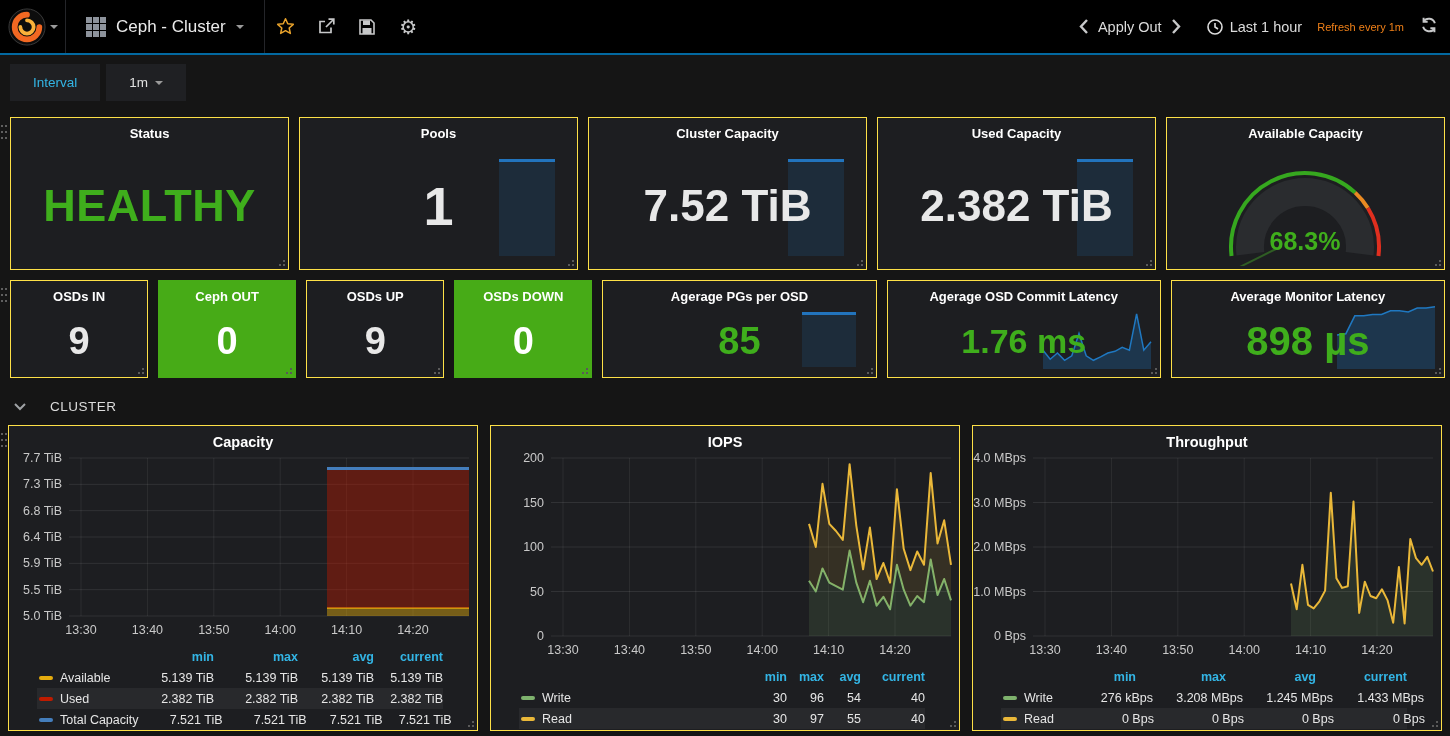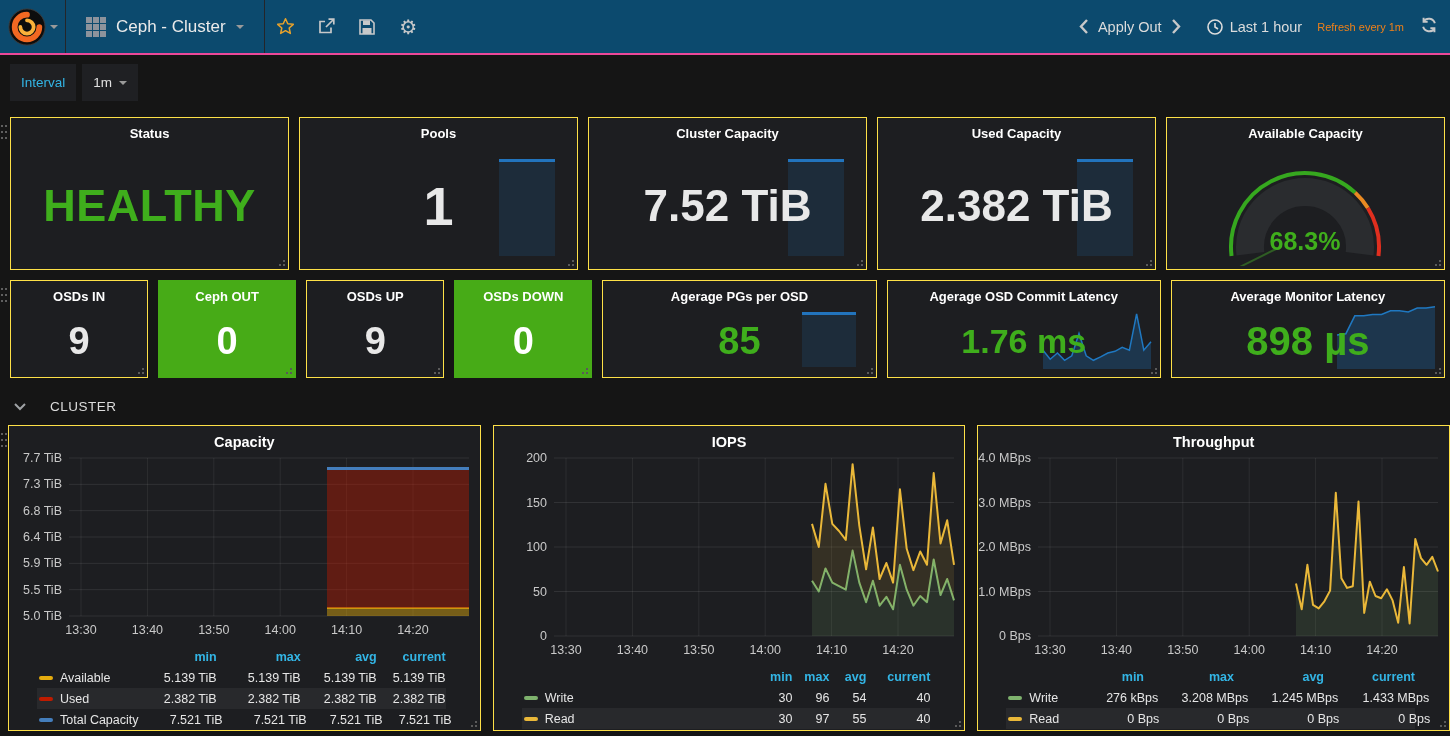--- a/index.html
+++ b/index.html
@@ -1,44 +1,44 @@
 <!DOCTYPE html>
 <html><head>
 <meta charset="utf-8">
 <style>
   *{box-sizing:border-box;margin:0;padding:0}
   html,body{width:1450px;height:736px;overflow:hidden}
   body{background:#151515;font-family:"Liberation Sans",sans-serif;color:#d8d9da;position:relative}
   
-  .navbar{position:absolute;top:0;left:0;width:1450px;height:55px;background:#0c4a6e;display:flex;align-items:center;border-bottom:2px solid #ec4899}
+  .navbar{position:absolute;top:0;left:0;width:1450px;height:55px;background:#000000;display:flex;align-items:center;border-bottom:2px solid #0369a1}
   .logo-block{width:66px;height:100%;display:flex;align-items:center;justify-content:center;gap:4px;border-right:1px solid #242529;cursor:pointer}
   .caret{width:0;height:0;border-left:4px solid transparent;border-right:4px solid transparent;border-top:4px solid #9a9a9a;display:inline-block}
   .title-block{height:100%;display:flex;align-items:center;gap:10px;padding:0 20px;border-right:1px solid #242529;cursor:pointer}
   .dash-grid-icon{display:inline-grid;grid-template-columns:repeat(3,6px);grid-template-rows:repeat(3,6px);gap:1px}
   .dash-grid-icon span{background:#8d939c}
   .dash-title{font-size:17px;color:#eaeaea}
   .nav-icons{display:flex;align-items:center;height:100%}
   .nav-icon-btn{width:41px;height:100%;display:flex;align-items:center;justify-content:center;color:#c7c8c9;cursor:pointer}
   .nav-right{margin-left:auto;display:flex;align-items:center;height:100%;padding-right:12px}
   .nav-right .chev{padding:0 10px;cursor:pointer;display:flex;align-items:center}
   .zoom-out{font-size:14.5px;color:#dcdcdc;cursor:pointer}
   .time-ctl{display:flex;align-items:center;gap:7px;margin-left:16px;cursor:pointer}
   .time-label{font-size:14.5px;color:#dcdcdc}
   .refresh-label{font-size:11px;color:#f08018;margin-left:8px}
   .refresh-btn{margin-left:16px}
   
   .submenu{position:absolute;top:64px;left:10px;display:flex;gap:6px}
-  .sub-btn{height:37px;background:#1f2023;display:flex;align-items:center;padding:0 11px;font-size:13.5px;cursor:pointer}
+  .sub-btn{height:37px;background:#1f2023;display:flex;align-items:center;padding:0 23px;font-size:13.5px;cursor:pointer}
   .sub-btn.lbl{color:#33b5e5}
   .sub-btn.val{color:#e0e0e0;gap:7px}
   
   .row{position:absolute;left:10px;right:5px;display:flex;gap:10px}
   #row1{top:117px;height:153px}
   #row2{top:280px;height:98px}
-  #rowcharts{top:425px;height:306px;left:8px;right:0;gap:12px}
+  #rowcharts{top:425px;height:306px;left:8px;right:8px;gap:12px}
   .panel{position:relative;background:#1d1e21;border:1px solid #fde047;flex:2;min-width:0;overflow:hidden}
   .panel.half{flex:1}
   .panel.green-bg{background:#47ab17;border-color:#47ab17}
   .stat-title{text-align:center;padding-top:8px;font-size:13px;font-weight:bold;color:#fff;position:relative;z-index:3}
   .stat-value{position:absolute;left:0;right:0;top:24px;bottom:0;display:flex;align-items:center;justify-content:center;font-weight:bold;color:#e8e8e8;z-index:2}
   .v-green{color:#3fae1c}
   .panel.green-bg .v-green,.panel.green-bg .stat-value{color:#fff}
   .fs-status{font-size:45px;letter-spacing:0.5px}
   .fs-big{font-size:54px}
   .fs-tib{font-size:44px}

